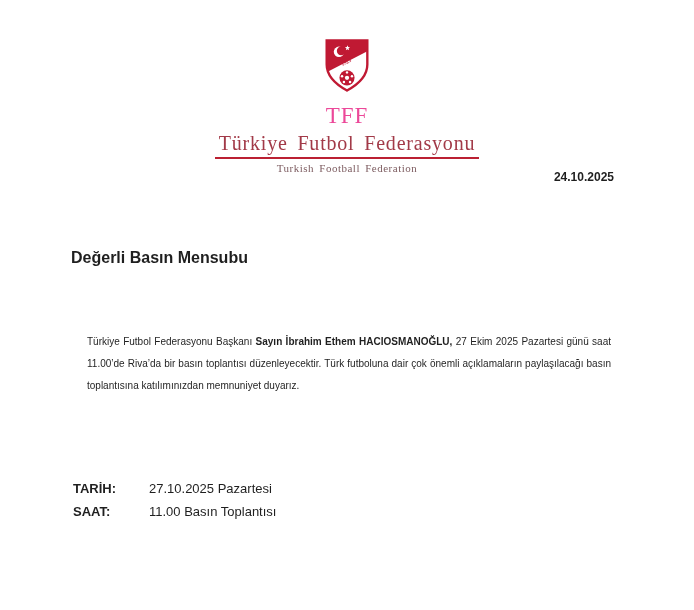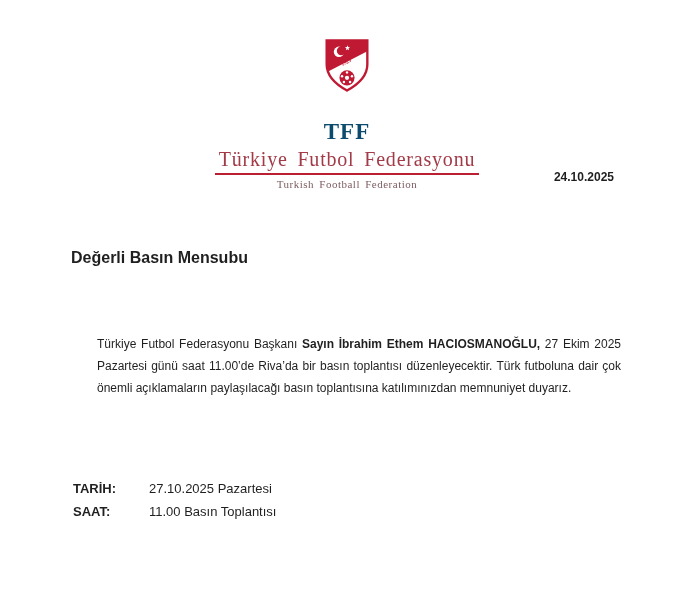--- a/index.html
+++ b/index.html
@@ -17,26 +17,26 @@
   .logo-block {
     position: absolute;
     top: 36px;
     left: 0;
     width: 100%;
     text-align: center;
     line-height: 1;
   }
   .crest { display: block; margin: 0 auto; }
   .tff-acronym {
-    margin-top: 24px;
+    margin-top: 8px;
     font-family: "Liberation Serif", serif;
-    font-weight: bold;
+    font-weight: normal;
     font-size: 23px;
     letter-spacing: 1px;
-    color: #0c4a6e;
+    color: #ec4899;
   }
   .tr-name {
     display: inline-block;
     margin-top: 6px;
     font-family: "Liberation Serif", serif;
     font-size: 20px;
     letter-spacing: 0.8px;
     word-spacing: 4px;
     color: #a23a48;
     border-bottom: 2px solid #bb2032;
@@ -62,23 +62,23 @@
   .salutation {
     position: absolute;
     top: 249px;
     left: 71px;
     font-size: 16px;
     font-weight: bold;
   }
   .body-par {
     position: absolute;
     top: 321px;
-    left: 97px;
+    left: 87px;
     width: 524px;
-    font-size: 12px;
+    font-size: 10px;
     line-height: 22px;
     text-align: justify;
     text-align-last: left;
   }
   .body-par .bold { font-weight: bold; }
 
   .details {
     position: absolute;
     top: 477px;
     left: 73px;

